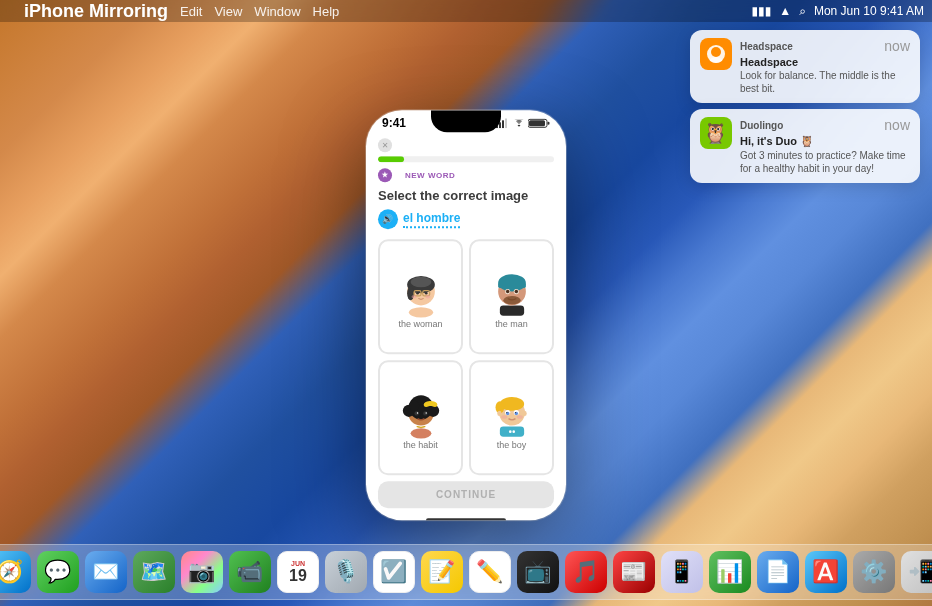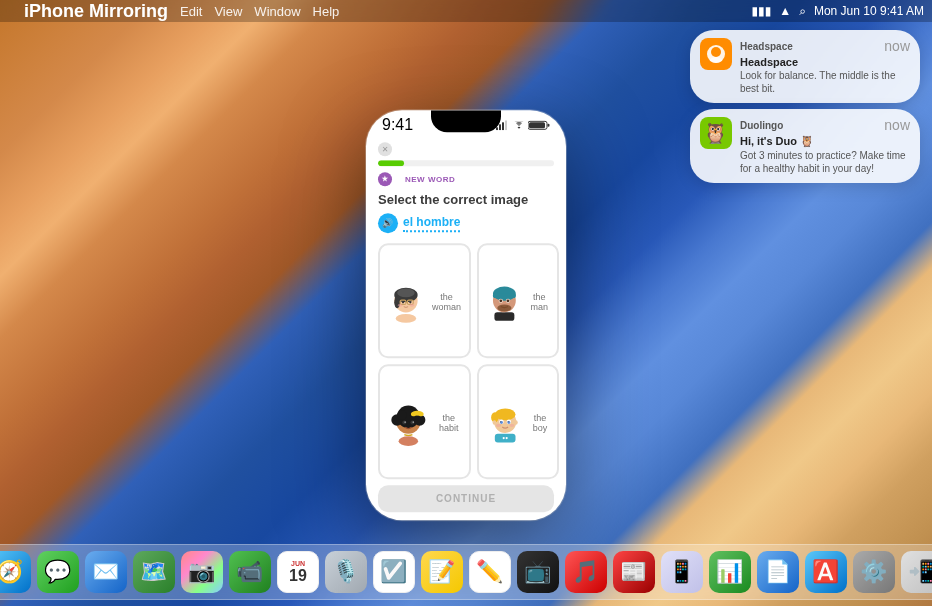--- a/index.html
+++ b/index.html
@@ -90,21 +90,21 @@
       position: relative;
     }
     .phone-status-bar {
       display: flex;
       justify-content: space-between;
       align-items: center;
       padding: 6px 16px 2px;
       font-size: 10px;
       font-weight: 600;
     }
-    .phone-time { font-size: 16px; font-weight: 400; }
+    .phone-time { font-size: 12px; font-weight: 700; }
     .phone-notch {
       position: absolute;
       top: 0;
       left: 50%;
       transform: translateX(-50%);
       width: 70px;
       height: 22px;
       background: black;
       border-radius: 0 0 16px 16px;
     }
@@ -206,21 +206,21 @@
       grid-template-columns: 1fr 1fr;
       gap: 6px;
       flex: 1;
       margin-bottom: 6px;
     }
     .image-option {
       background: white;
       border: 2px solid #e5e5e5;
       border-radius: 10px;
       display: flex;
-      flex-direction: row;
+      flex-direction: column;
       align-items: center;
       justify-content: center;
       padding: 6px 4px 4px;
       cursor: pointer;
     }
     .image-caption {
       font-size: 9px;
       color: #777;
       text-align: center;
     }
@@ -250,21 +250,21 @@
       right: 12px;
       width: 230px;
       display: flex;
       flex-direction: column;
       gap: 6px;
       z-index: 200;
     }
     .notification-card {
       background: rgba(255,255,255,0.88);
       backdrop-filter: blur(20px);
-      border-radius: 24px;
+      border-radius: 12px;
       padding: 8px 10px;
       display: flex;
       align-items: flex-start;
       gap: 8px;
       box-shadow: 0 4px 16px rgba(0,0,0,0.15);
     }
     .notif-icon {
       width: 32px;
       height: 32px;
       border-radius: 8px;

